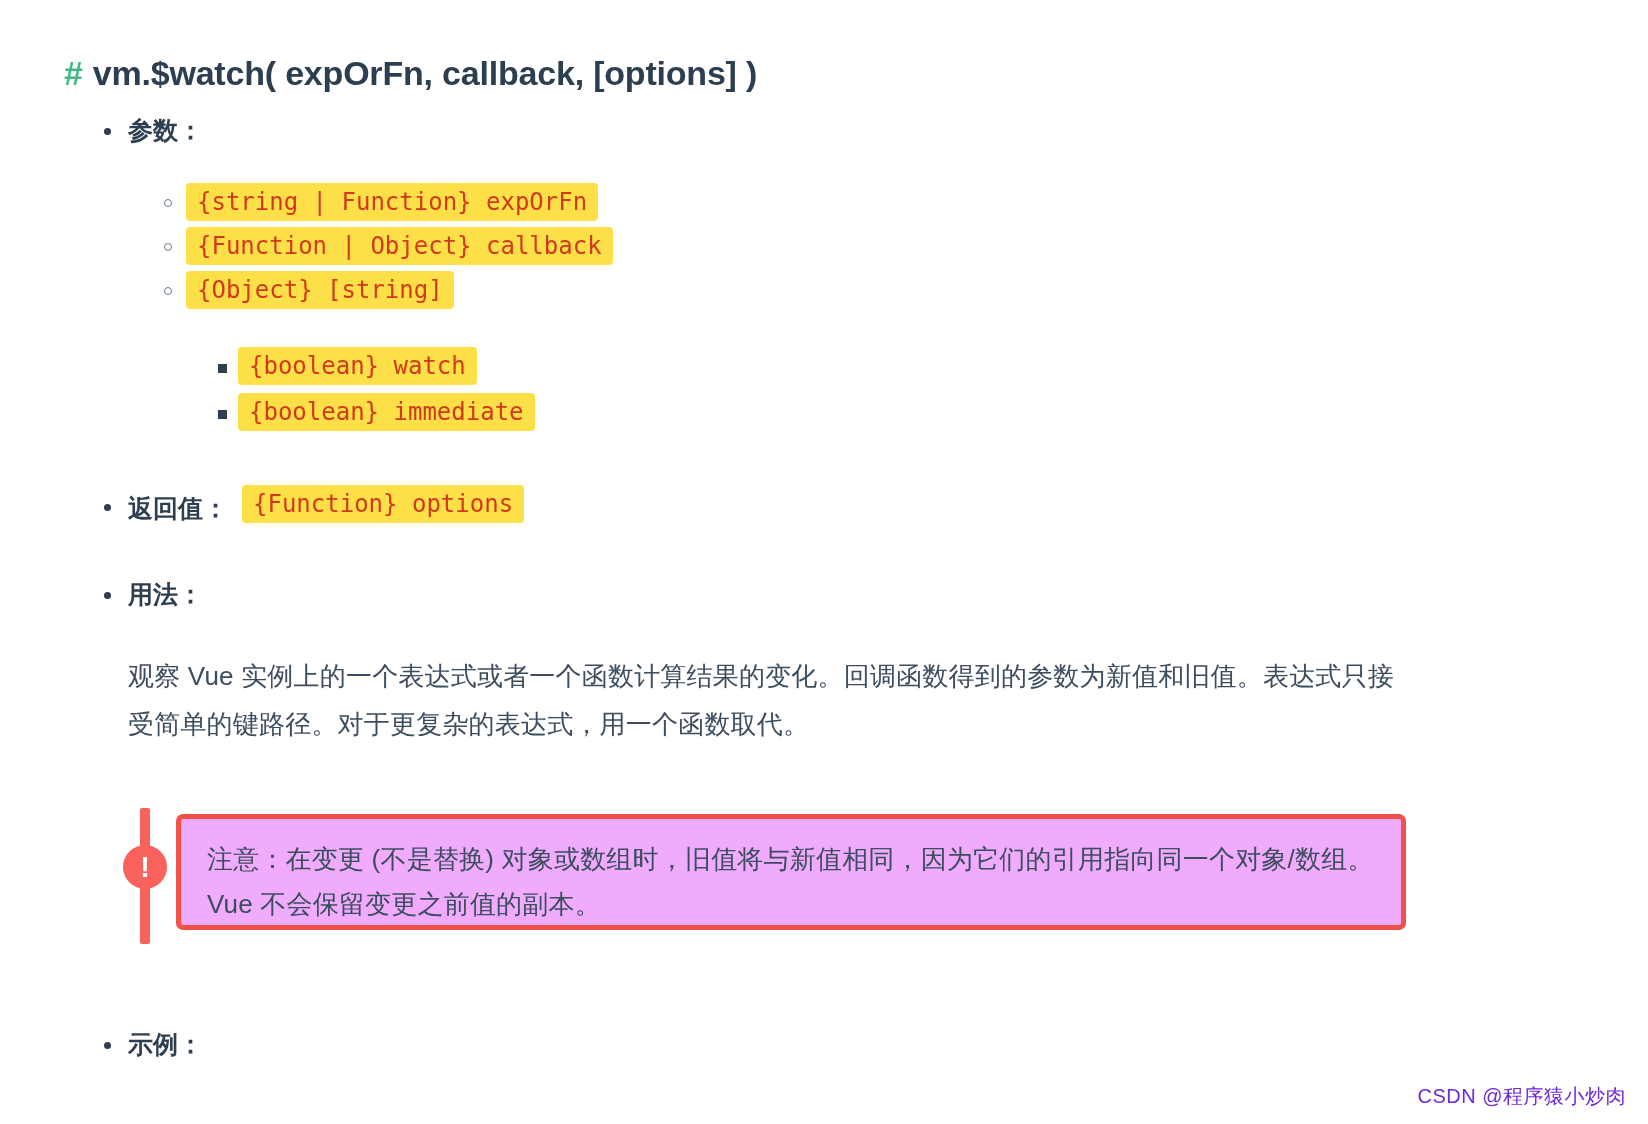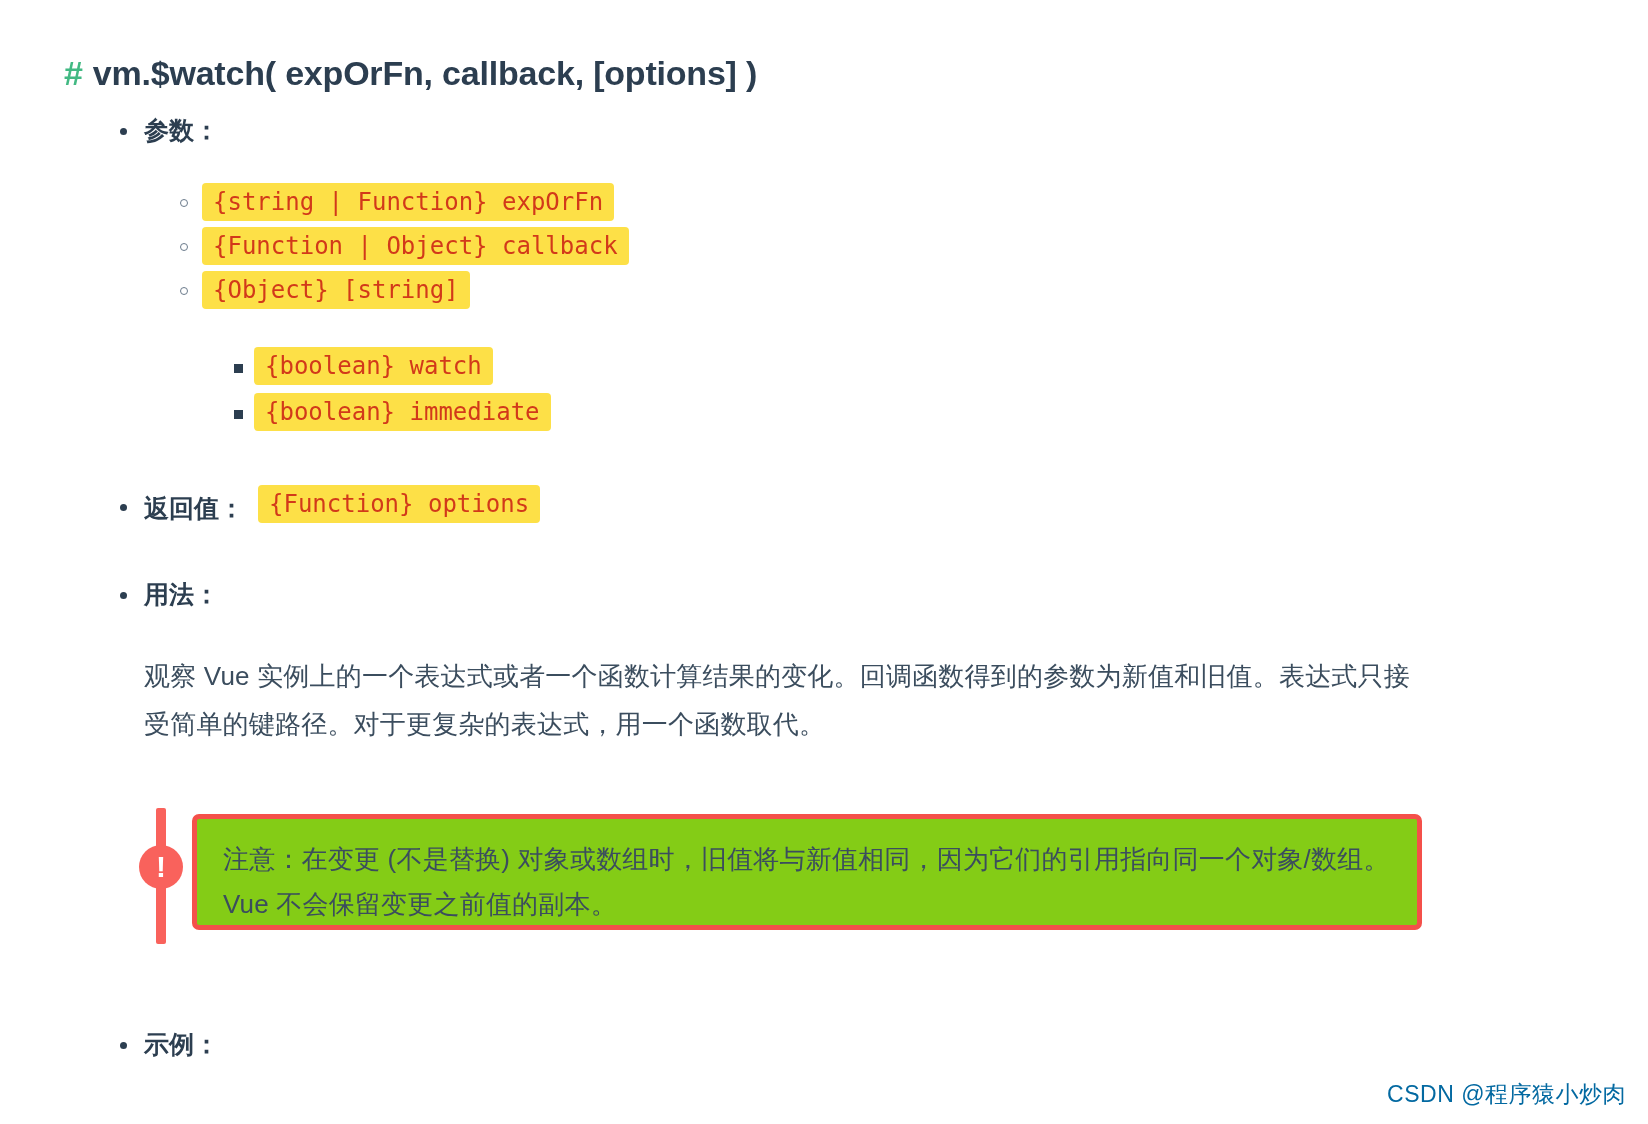--- a/index.html
+++ b/index.html
@@ -38,21 +38,21 @@
   }
   .heading .anchor {
     color: #42b983;
     font-weight: 700;
     margin-right: 10px;
   }
 
   
   .content {
     position: absolute;
-    left: 72px;
+    left: 56px;
     top: 110px;
     width: 1500px;
   }
 
   ul.level1 {
     list-style: none;
     margin: 0;
     padding: 0;
   }
   ul.level1 > li {
@@ -181,43 +181,43 @@
     font-family: "Liberation Sans", sans-serif;
   }
   .callout-box {
     position: absolute;
     left: 48px;
     top: 6px;
     width: 1230px;
     height: 116px;
     border: 5px solid #f4504a;
     border-radius: 7px;
-    background: #84cc16;
+    background: #f0abfc;
     box-sizing: border-box;
     padding: 18px 26px;
   }
   .callout-text {
     font-size: 26px;
     line-height: 1.75;
     color: #3b4d5e;
     letter-spacing: 0.2px;
   }
 
   
   .tail-list {
     margin-top: 80px;
   }
 
   
   .watermark {
     position: absolute;
     right: 22px;
     bottom: 14px;
-    font-size: 23px;
-    color: #0369a1;
+    font-size: 20px;
+    color: #6d28d9;
     font-family: "Liberation Sans", sans-serif;
     letter-spacing: 0.5px;
     white-space: nowrap;
   }
 </style>
 </head>
 <body>
 
 <div class="page">
 

